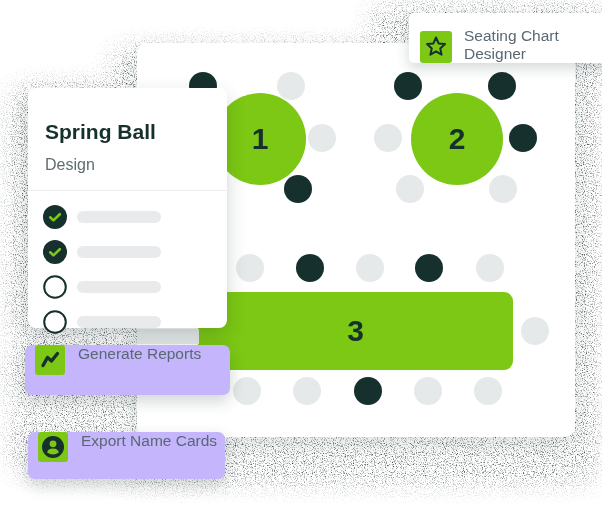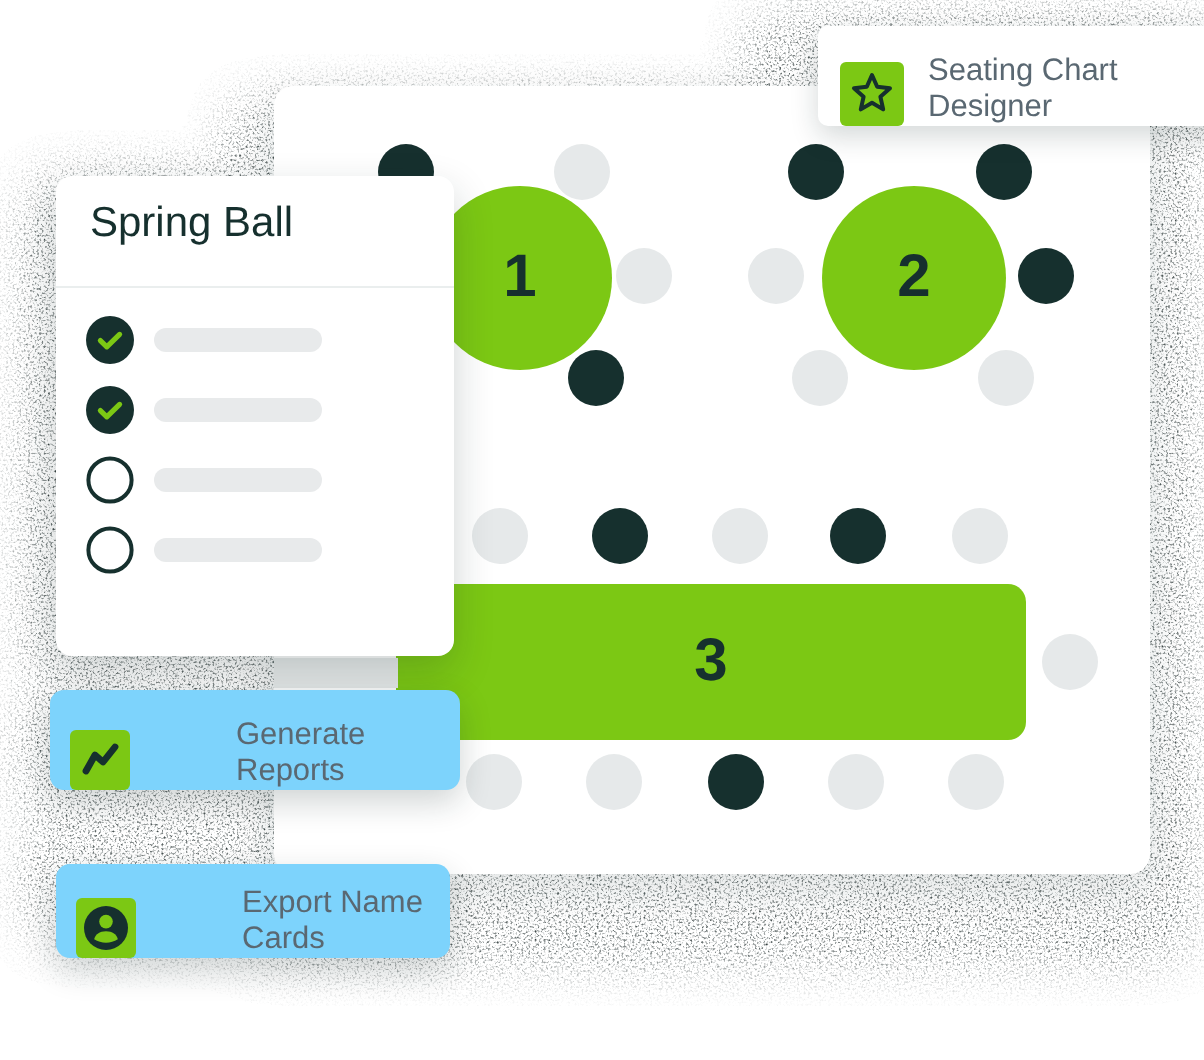--- a/index.html
+++ b/index.html
@@ -48,40 +48,39 @@
   }
   .badge-label{margin-left:12px;color:#5a6872;font-size:15.5px;}
 
   
   .panel{
     position:absolute;left:28px;top:88px;width:199px;height:240px;
     background:#ffffff;border-radius:8px;z-index:3;
     box-shadow:0 8px 20px rgba(18,40,38,.20);
   }
   .panel-title{
-    margin:12px 0 0 17px;font-size:21px;font-weight:400;color:#16302e;
+    margin:32px 0 0 17px;font-size:21px;font-weight:700;color:#16302e;
   }
   .tabs{display:flex;gap:32px;padding:12px 17px 0 17px;}
   .tab{font-size:16px;padding-bottom:9px;cursor:default;}
   .tab.inactive{color:#5f6e70;}
   .tab.active{color:#1e3736;box-shadow:inset 0 -3px 0 #7cc814;}
   .panel-divider{height:1px;background:#eaeeee;margin-top:7px;}
   .plist{padding:8px 0 0 15px;}
   .prow{display:flex;align-items:center;height:35px;}
   .pcheck{width:24px;height:24px;flex:0 0 auto;}
   .pbar{
     width:84px;height:12px;border-radius:6px;background:#e8eaeb;margin-left:10px;
   }
 
   
   .action{
-    position:absolute;background:#7dd3fc;border-radius:7px;z-index:4;
-    display:flex;align-items:flex-end;
+    position:absolute;background:#c4b5fd;border-radius:7px;z-index:4;
+    display:flex;align-items:flex-start;
     box-shadow:0 6px 16px rgba(18,40,38,.20);
-    gap:40px;
   }
   .action.generate{left:25px;top:345px;width:205px;height:50px;}
   .action.export{left:28px;top:432px;width:197px;height:47px;}
   .action .icon-sq{width:30px;height:30px;margin-left:10px;}
   .action-label{margin-left:13px;color:#5a6872;font-size:15.5px;}
 </style>
 </head>
 <body>
 
 <div class="stage">
@@ -148,20 +147,21 @@
       <svg width="32" height="32" viewBox="0 0 32 32">
         <polygon points="16,6.5 18.6,12.4 25,13.1 20.2,17.4 21.6,23.7 16,20.4 10.4,23.7 11.8,17.4 7,13.1 13.4,12.4" fill="none" stroke="#16302e" stroke-width="2" stroke-linejoin="round"></polygon>
       </svg>
     </span>
     <span class="badge-label">Seating Chart Designer</span>
   </div>
 
   <div class="panel">
     <div class="panel-title">Spring Ball</div>
     <div class="tabs">
+      <span class="tab inactive">Design</span>
     </div>
     <div class="panel-divider"></div>
     <div class="plist" id="participants-list">
         <div class="prow">
           <span class="pcheck"><svg width="24" height="24" viewBox="0 0 24 24">
               <circle cx="12" cy="12" r="12" fill="#16302e"></circle>
               <polyline points="7.2,12.3 10.4,15.4 16.8,9.2" fill="none" stroke="#7cc814" stroke-width="2.6" stroke-linecap="round" stroke-linejoin="round"></polyline>
             </svg></span>
           <span class="pbar"></span>
         </div>

